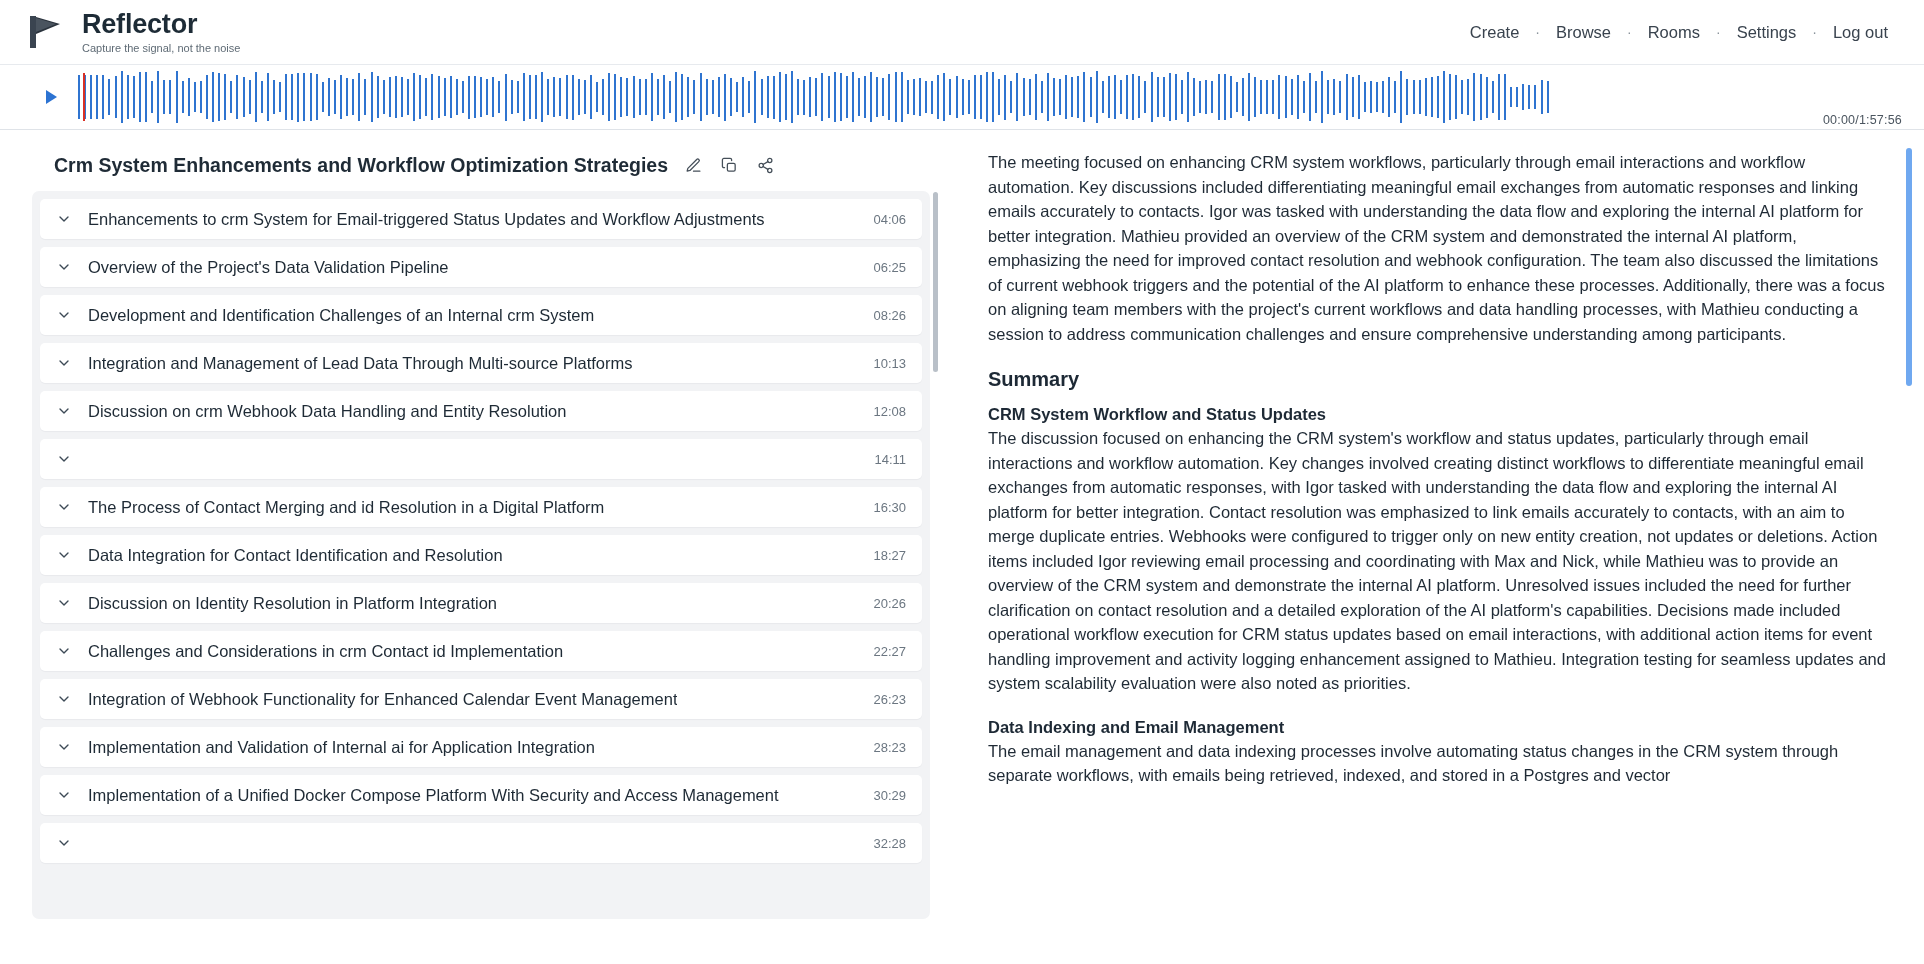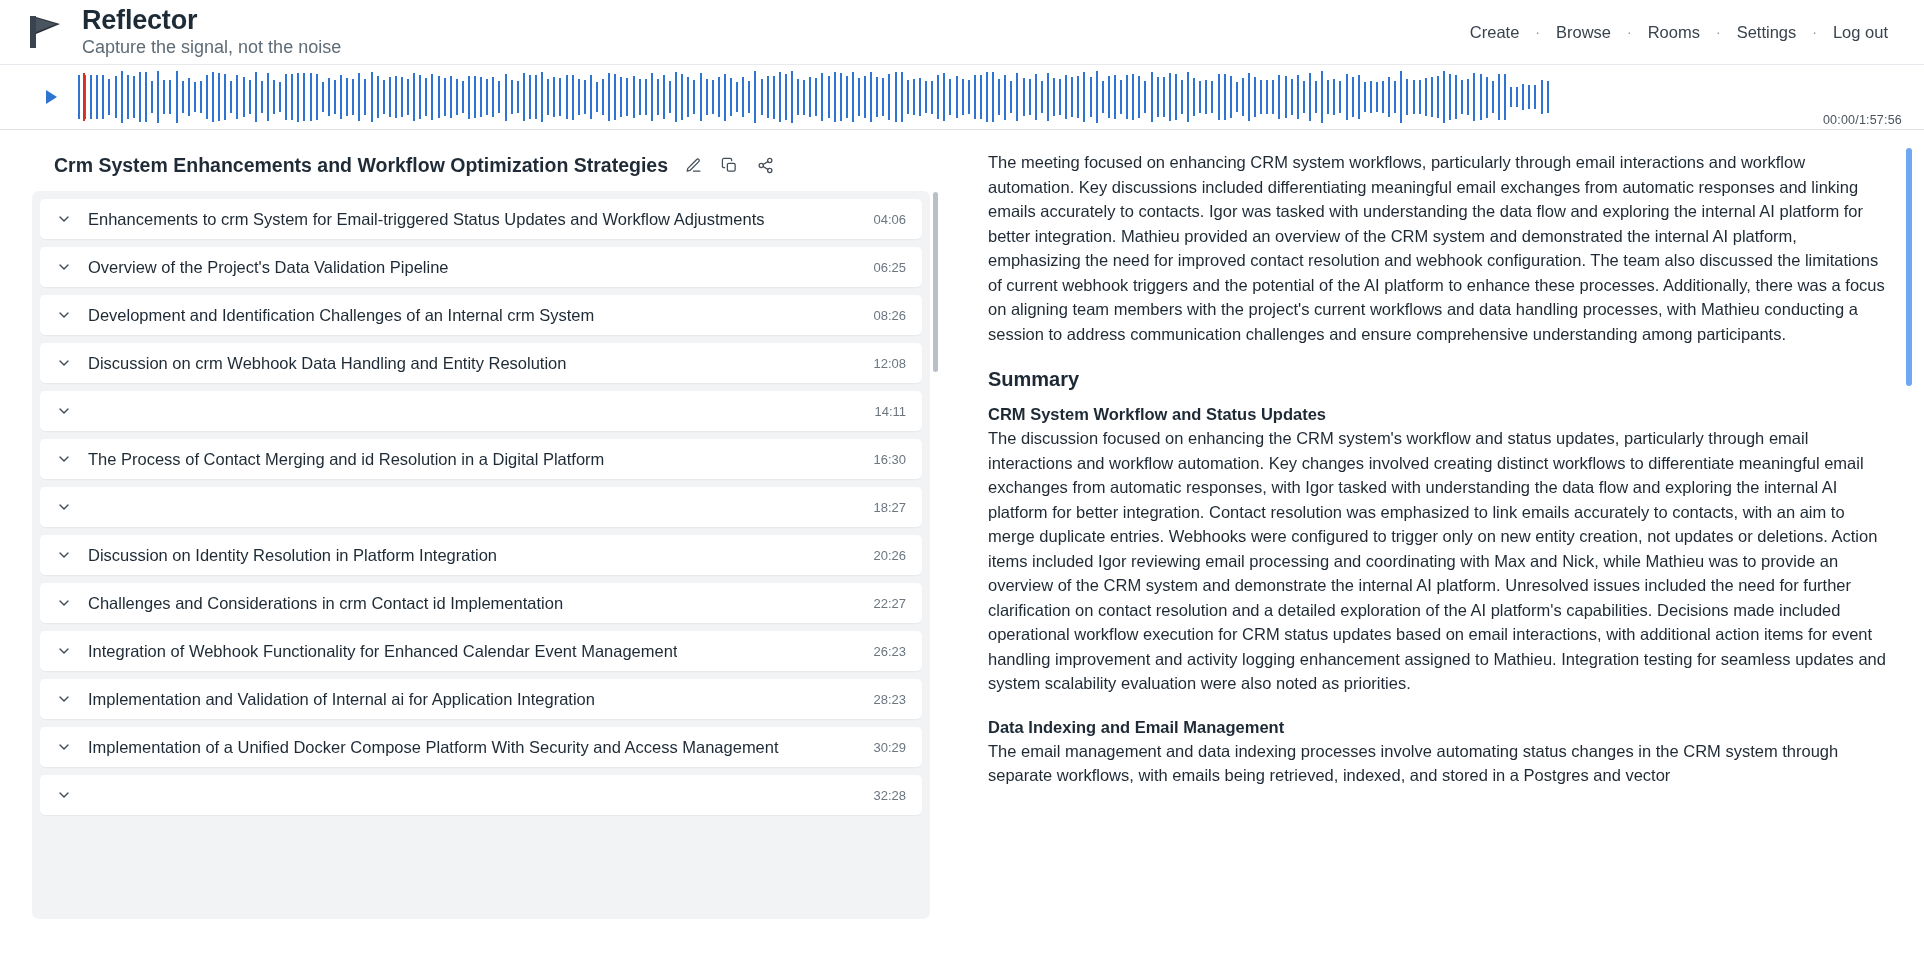--- a/index.html
+++ b/index.html
@@ -30,21 +30,21 @@
   .logo-mark svg { display: block; }
   .brand-block { display: flex; flex-direction: column; justify-content: center; }
   .brand-title {
     font-size: 27px;
     font-weight: bold;
     color: #1d2b36;
     line-height: 1.05;
     letter-spacing: -0.2px;
   }
   .brand-tagline {
-    font-size: 18px;
+    font-size: 11px;
     color: #5f6b75;
     margin-top: 3px;
   }
   .nav {
     margin-left: auto;
     display: flex;
     align-items: center;
     gap: 0;
     font-size: 16.5px;
     color: #3b4754;
@@ -599,20 +599,29 @@
           </span>
           <span class="ch-label">Development and Identification Challenges of an Internal crm System</span>
           <span class="ch-time">08:26</span>
         </div>
         <div class="chapter">
           <span class="chev">
             <svg width="16" height="16" viewBox="0 0 24 24" fill="none" stroke="#3d4a56" stroke-width="2" stroke-linecap="round" stroke-linejoin="round">
               <polyline points="6 9 12 15 18 9"></polyline>
             </svg>
           </span>
+          <span class="ch-label">Integration and Management of Lead Data Through Multi-source Platforms</span>
+          <span class="ch-time">10:13</span>
+        </div>
+        <div class="chapter">
+          <span class="chev">
+            <svg width="16" height="16" viewBox="0 0 24 24" fill="none" stroke="#3d4a56" stroke-width="2" stroke-linecap="round" stroke-linejoin="round">
+              <polyline points="6 9 12 15 18 9"></polyline>
+            </svg>
+          </span>
           <span class="ch-label">Discussion on crm Webhook Data Handling and Entity Resolution</span>
           <span class="ch-time">12:08</span>
         </div>
         <div class="chapter">
           <span class="chev">
             <svg width="16" height="16" viewBox="0 0 24 24" fill="none" stroke="#3d4a56" stroke-width="2" stroke-linecap="round" stroke-linejoin="round">
               <polyline points="6 9 12 15 18 9"></polyline>
             </svg>
           </span>
           <span class="ch-time">14:11</span>
@@ -625,20 +634,21 @@
           </span>
           <span class="ch-label">The Process of Contact Merging and id Resolution in a Digital Platform</span>
           <span class="ch-time">16:30</span>
         </div>
         <div class="chapter">
           <span class="chev">
             <svg width="16" height="16" viewBox="0 0 24 24" fill="none" stroke="#3d4a56" stroke-width="2" stroke-linecap="round" stroke-linejoin="round">
               <polyline points="6 9 12 15 18 9"></polyline>
             </svg>
           </span>
+          <span class="ch-label">Data Integration for Contact Identification and Resolution</span>
           <span class="ch-time">18:27</span>
         </div>
         <div class="chapter">
           <span class="chev">
             <svg width="16" height="16" viewBox="0 0 24 24" fill="none" stroke="#3d4a56" stroke-width="2" stroke-linecap="round" stroke-linejoin="round">
               <polyline points="6 9 12 15 18 9"></polyline>
             </svg>
           </span>
           <span class="ch-label">Discussion on Identity Resolution in Platform Integration</span>
           <span class="ch-time">20:26</span>

